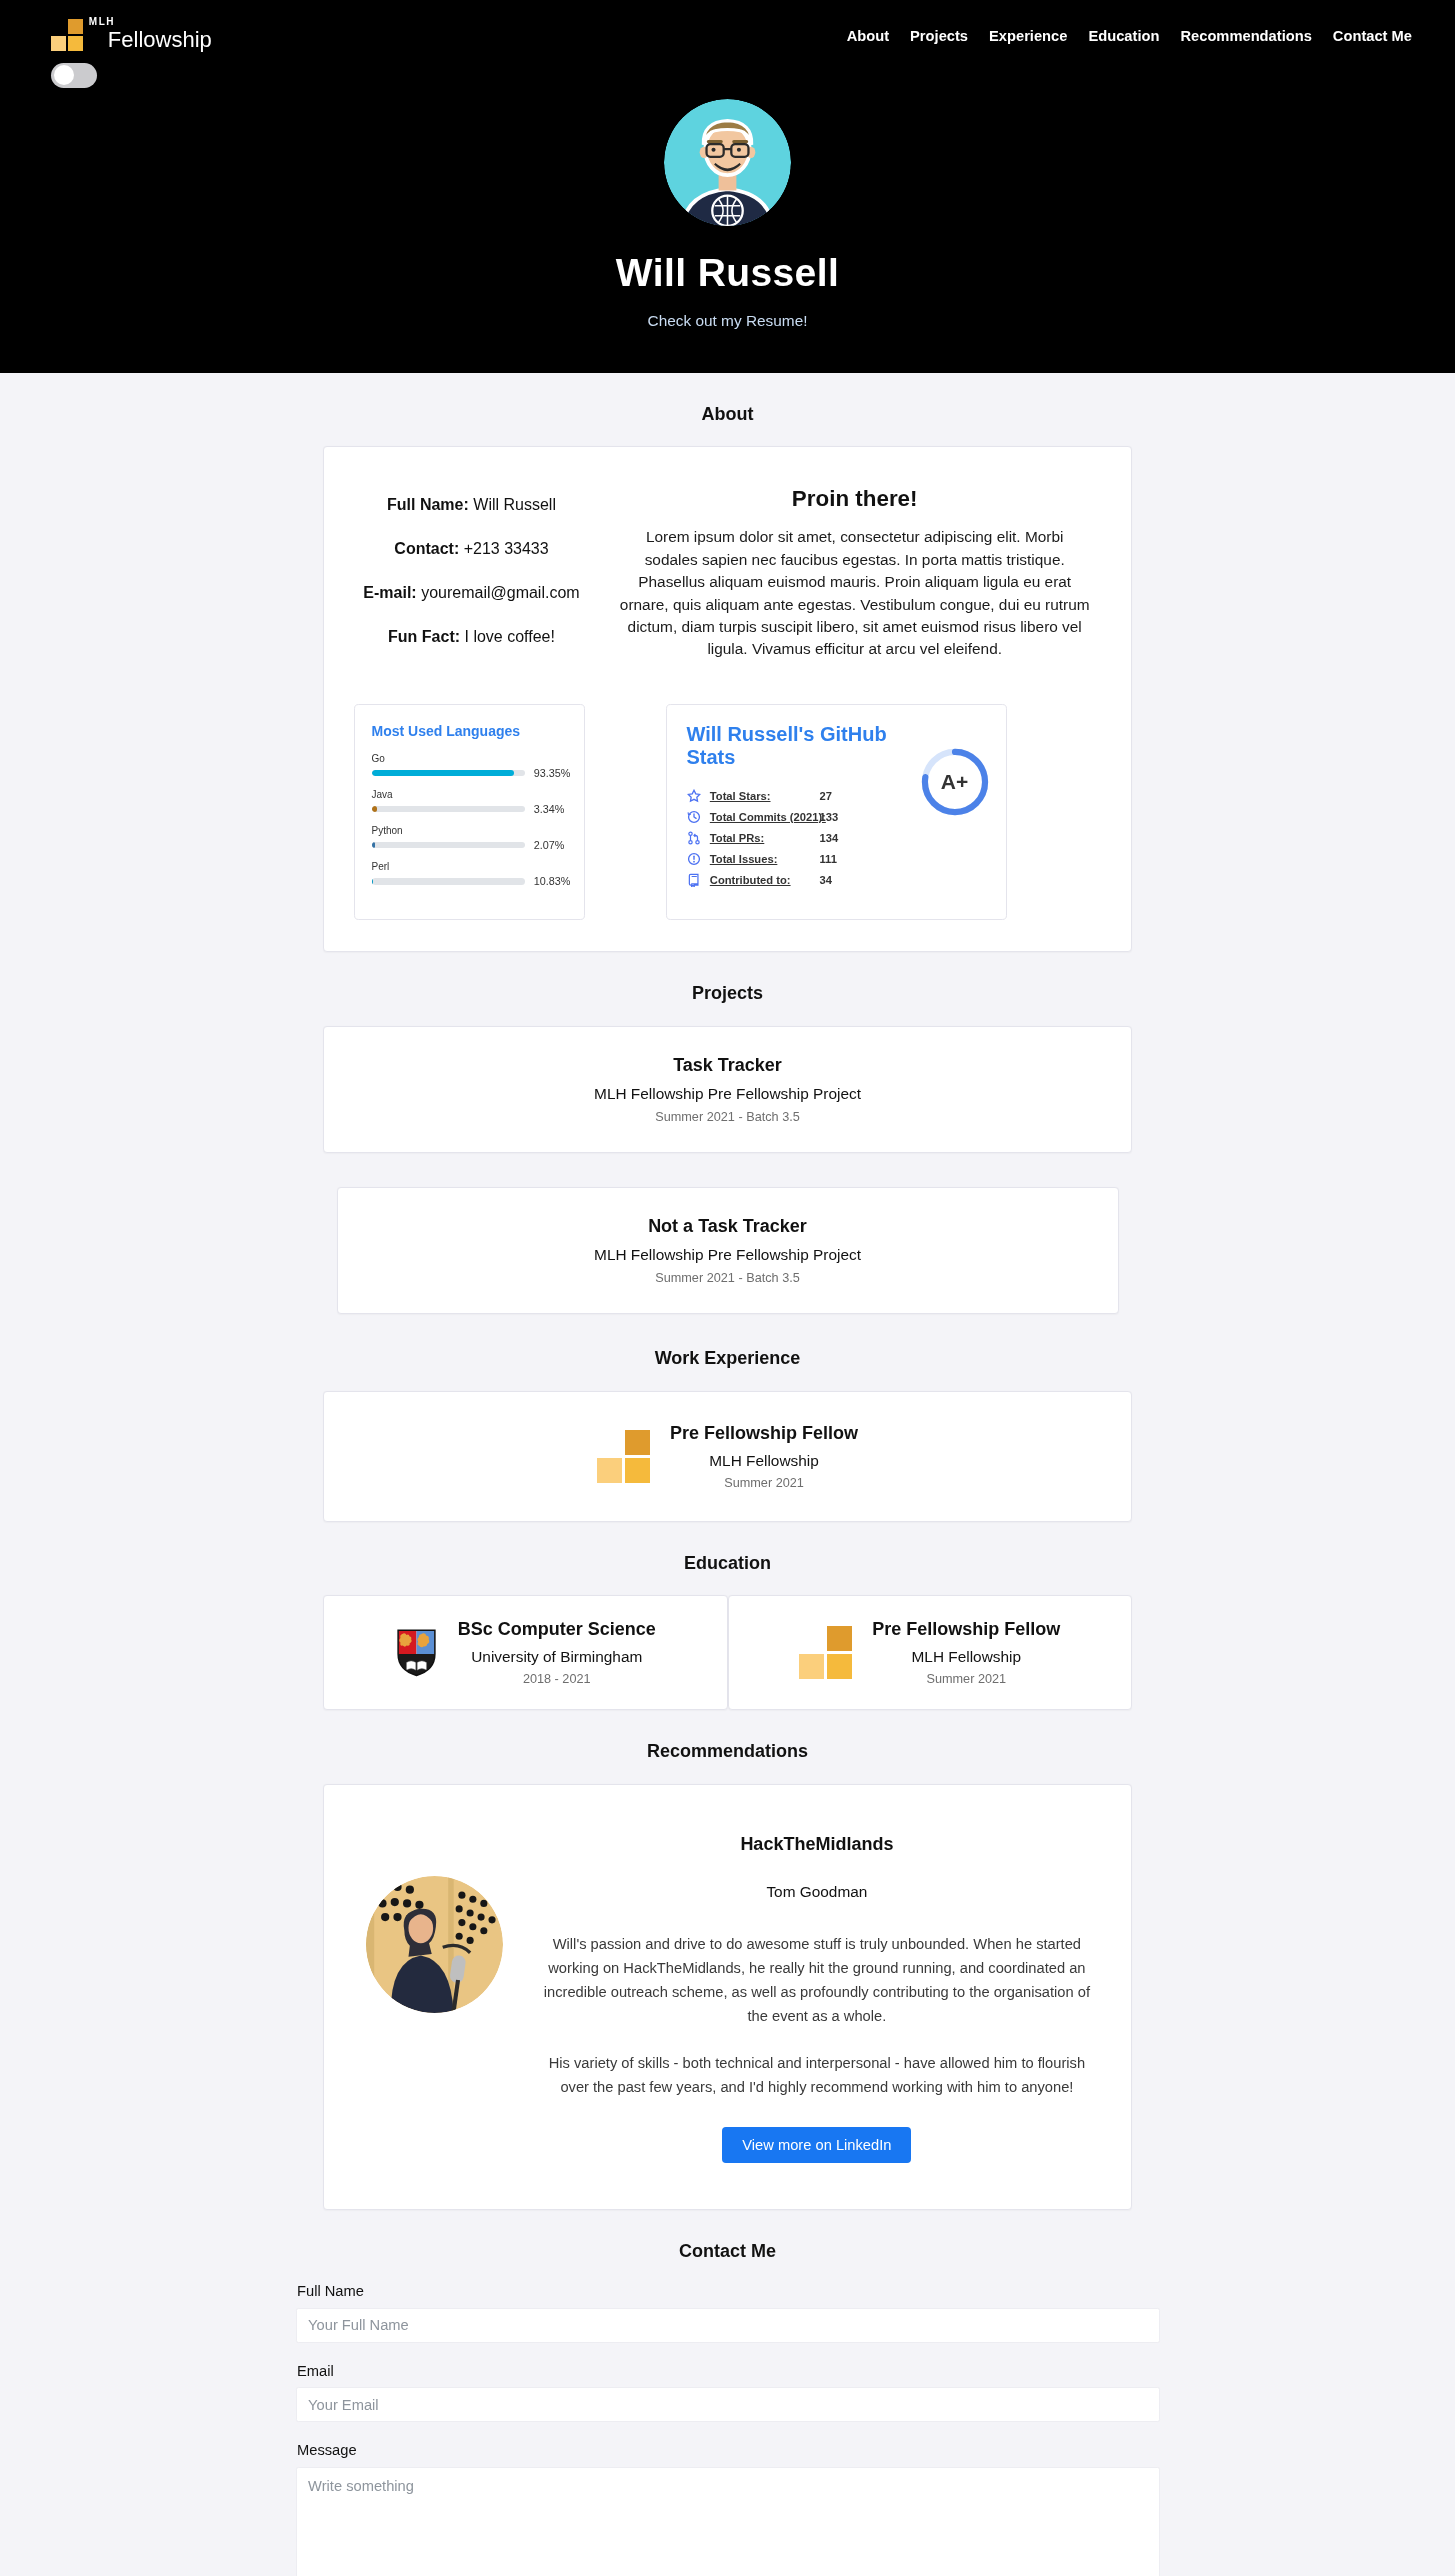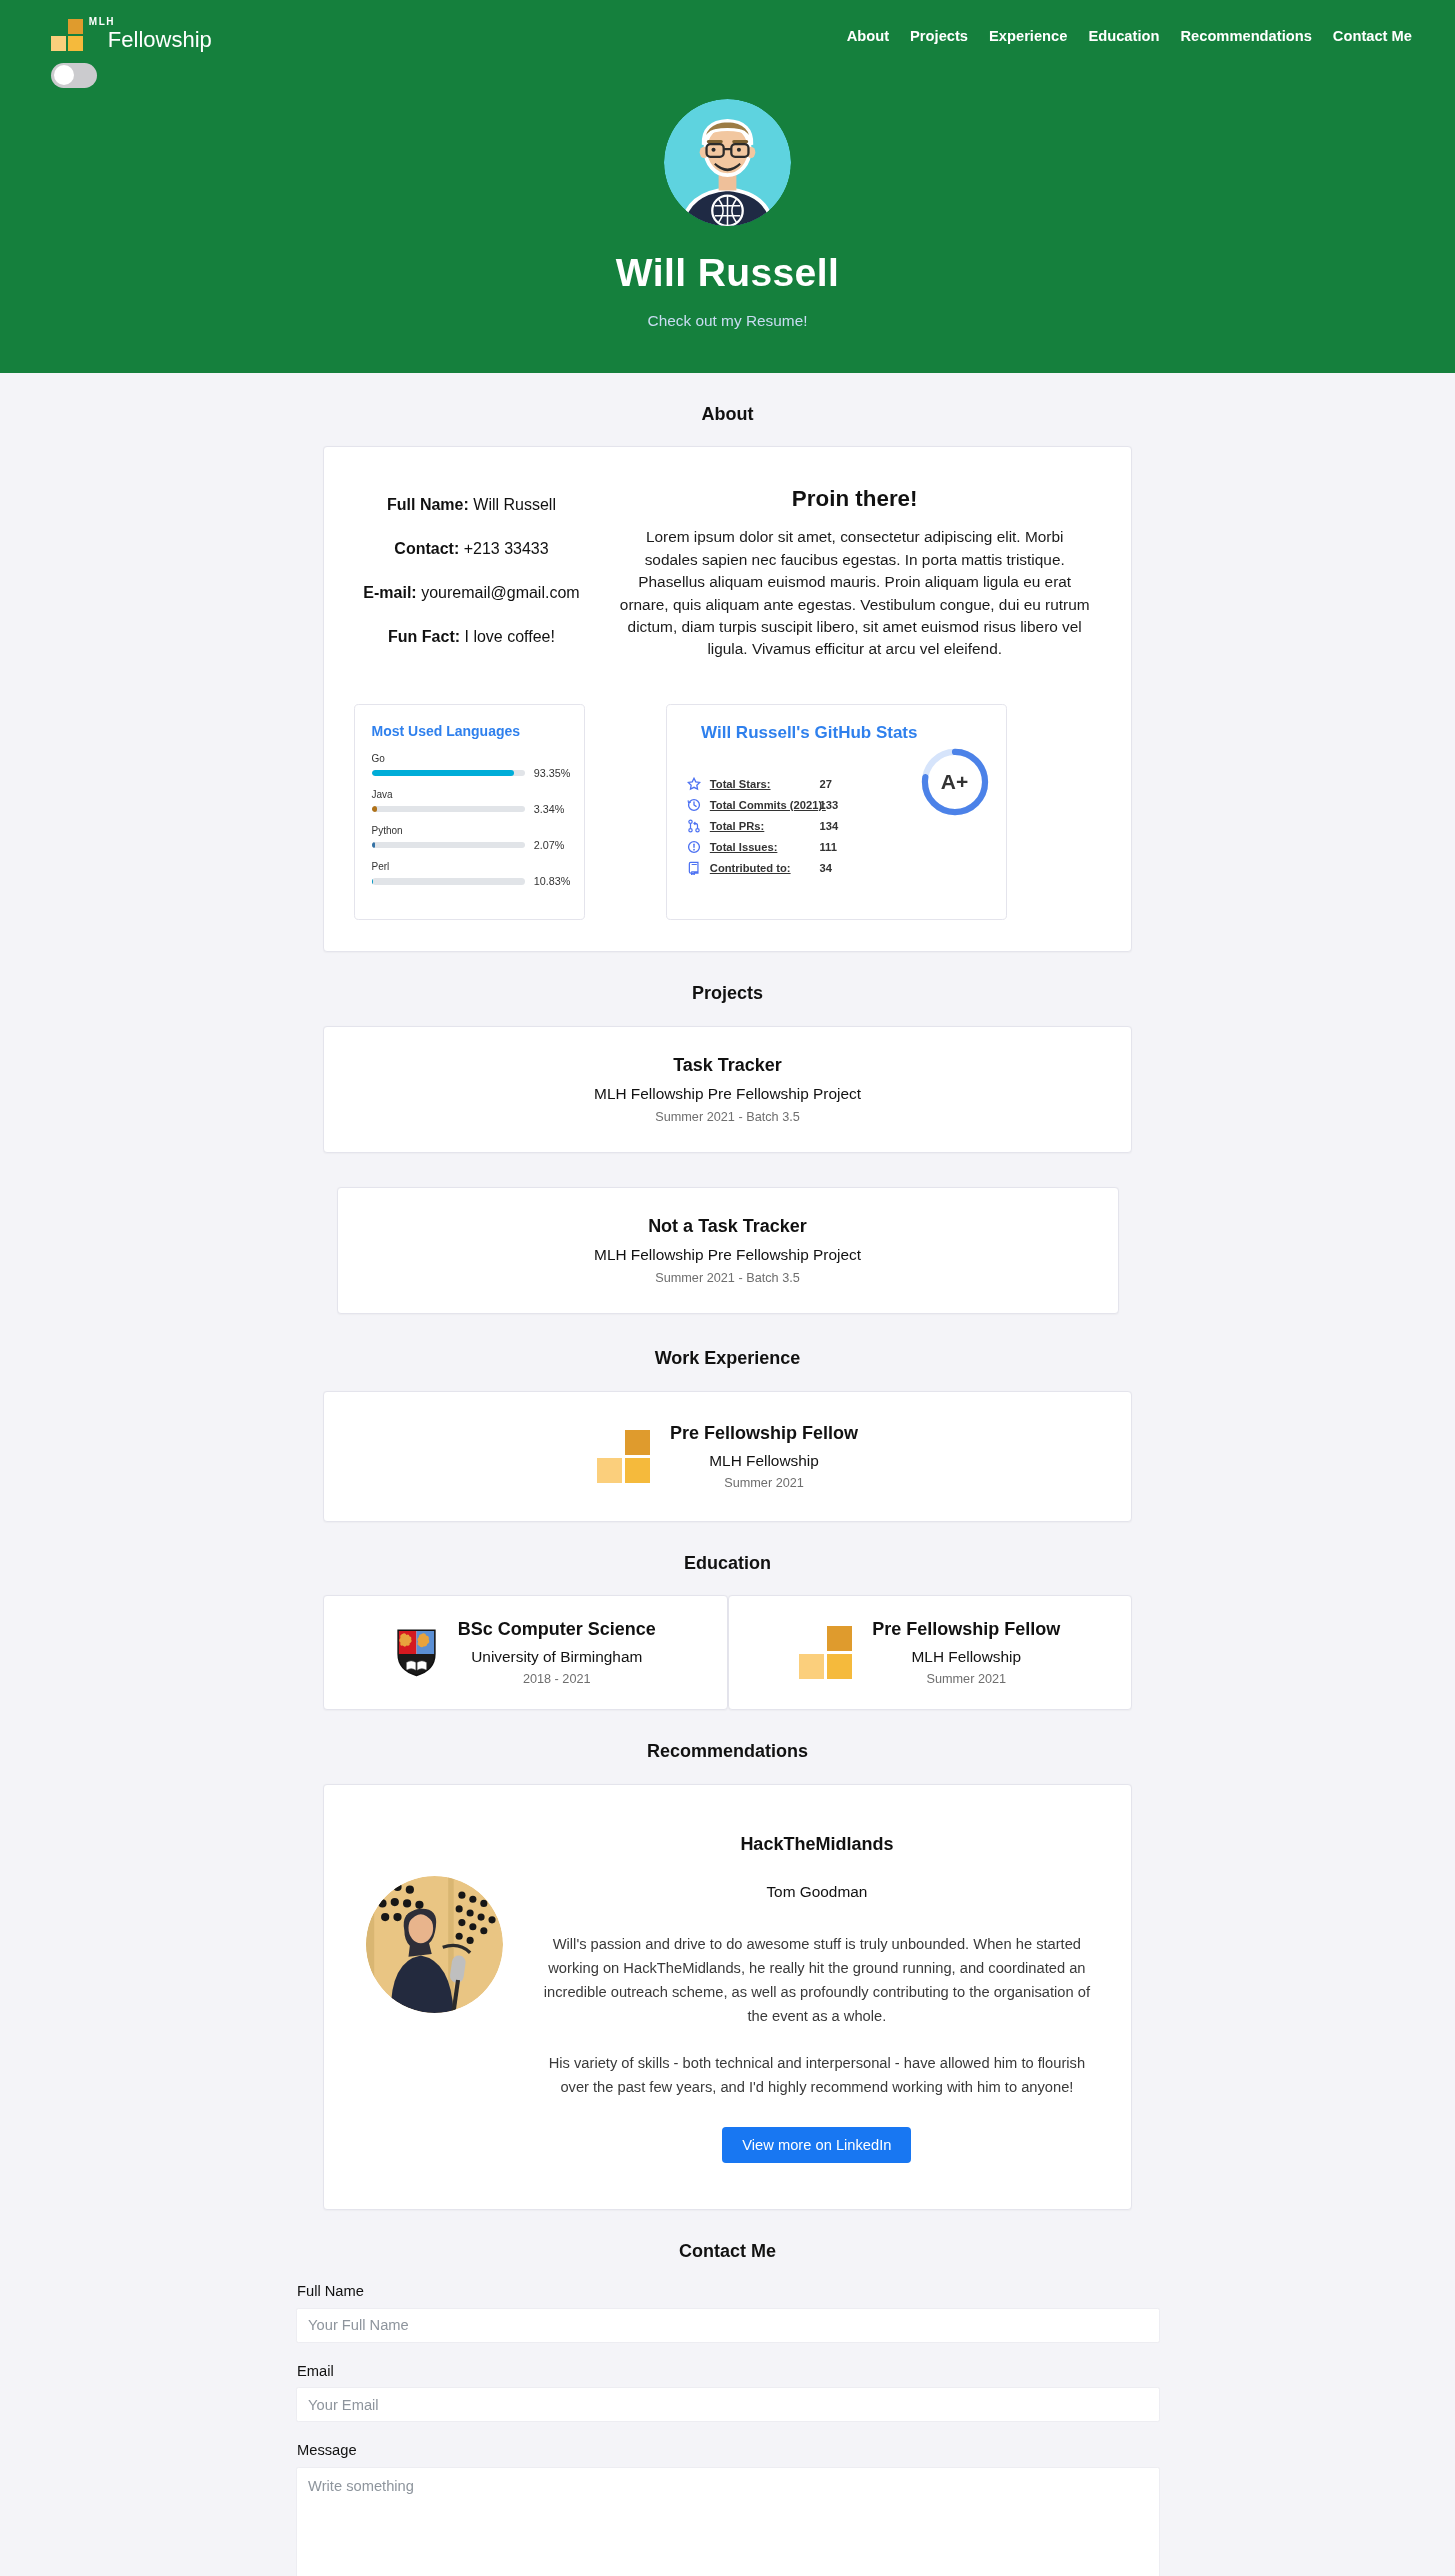--- a/index.html
+++ b/index.html
@@ -2,21 +2,21 @@
 <html style="font-size:12.3px"><head>
 <meta charset="utf-8">
 <style>
   * { margin:0; padding:0; box-sizing:border-box; }
   body {
     font-family: "Liberation Sans", "DejaVu Sans", sans-serif;
     background:#F4F4F8; color:#111;
     width:1455px;
   }
   
-  .site-header { background:#15803d; padding:17px 23px 43px 23px; }
+  .site-header { background:#000000; padding:17px 23px 43px 23px; }
   .topbar { display:flex; justify-content:space-between; align-items:flex-start; }
   .logo-wrap { margin-left:28px; }
   .logo { display:flex; align-items:flex-end; gap:6.2px; cursor:pointer; }
   .logo-squares { display:grid; grid-template-columns:14.7px 14.7px; grid-template-rows:14.7px 14.7px; gap:2.3px; }
   .logo-squares .sq { width:14.7px; height:14.7px; }
   .sq-top { grid-column:2; background:#DF9B2D; }
   .sq-bl { background:#FBCF7C; }
   .sq-br { background:#F5BA3C; }
   .logo-text { color:#fff; line-height:1; }
   .logo-text .mlh { font-size:10px; font-weight:bold; letter-spacing:1.5px; display:block; margin-bottom:1.5px;}
@@ -47,21 +47,21 @@
   .lang-card { width:231px; border:0.8px solid #E4E4EC; border-radius:4.6px; padding:18.5px 17px 21.6px 17px; background:#fff; }
   .lang-card h3 { color:#2F80ED; font-size:14px; font-weight:bold; margin-bottom:14px; }
   .lang-item { margin-bottom:10px; }
   .lang-name { font-size:10px; color:#333; margin-bottom:3.1px; }
   .lang-bar-row { display:flex; align-items:center; gap:9.3px; }
   .lang-track { flex:0 0 153px; height:6.2px; background:#E1E4E8; border-radius:3.9px; overflow:hidden; }
   .lang-fill { height:100%; border-radius:3.9px; }
   .lang-pct { font-size:10.8px; color:#333; }
   
   .gh-card { width:341px; border:0.8px solid #E4E4EC; border-radius:4.6px; padding:18.5px 20px; background:#fff; display:flex; justify-content:space-between; }
-  .gh-card h3 { color:#2F80ED; font-size:17px; font-weight:bold; margin-bottom:30px;text-align:right; }
+  .gh-card h3 { color:#2F80ED; font-size:20px; font-weight:bold; margin-bottom:16px; }
   .stat-row { position:relative; display:flex; align-items:center; height:21px; width:231px; }
   .stat-icon { width:14px; height:14px; margin-right:9.3px; flex:none; }
   .stat-label { font-size:11.2px; font-weight:bold; color:#333; white-space:nowrap;text-decoration:underline; }
   .stat-value { position:absolute; left:133px; font-size:11.2px; font-weight:bold; color:#333; }
   .rank-wrap { position:relative; width:74px; height:74px; margin-top:21.6px; margin-right:3.1px; }
   .rank-letter { position:absolute; inset:0; display:flex; align-items:center; justify-content:center; font-size:21px; font-weight:bold; color:#333; }
   
   .simple-card { text-align:center; padding:28px 15.4px; margin-bottom:34px; }
   .simple-card h3 { font-size:18px; font-weight:bold; margin-bottom:9.3px; }
   .simple-card .sub { font-size:15.4px; margin-bottom:7px; }

